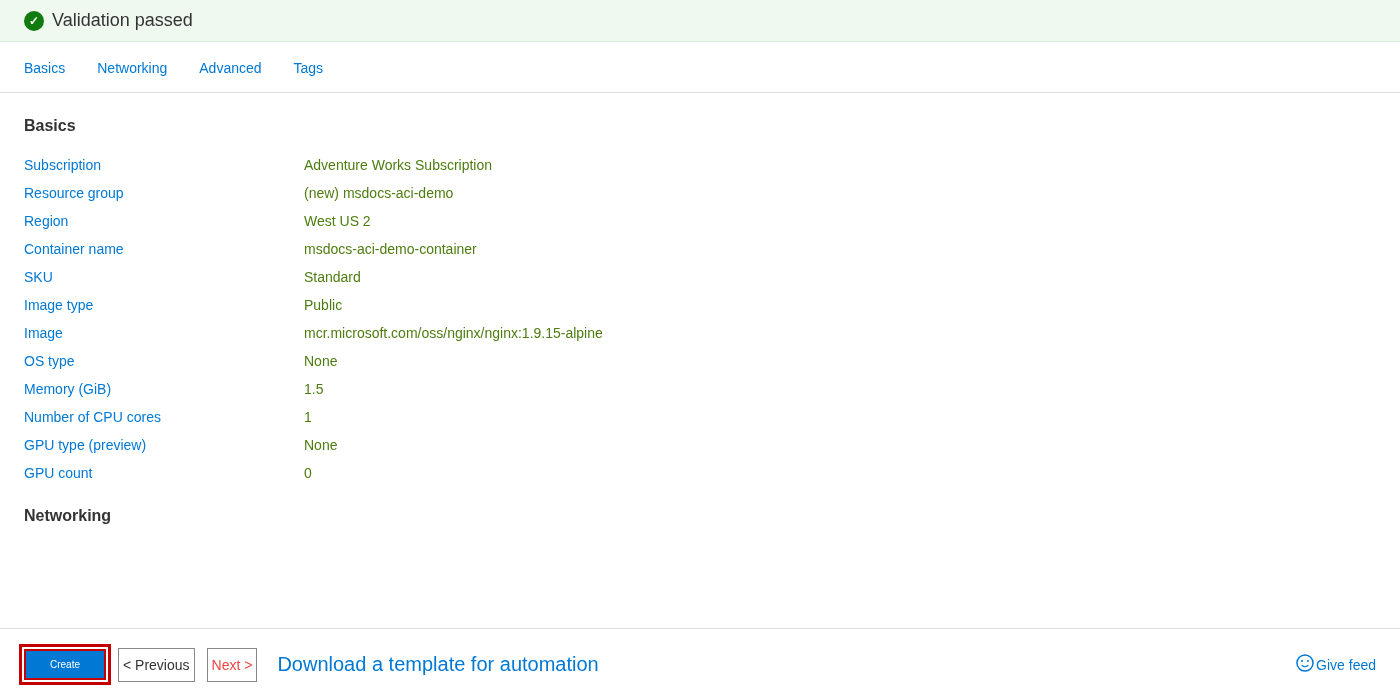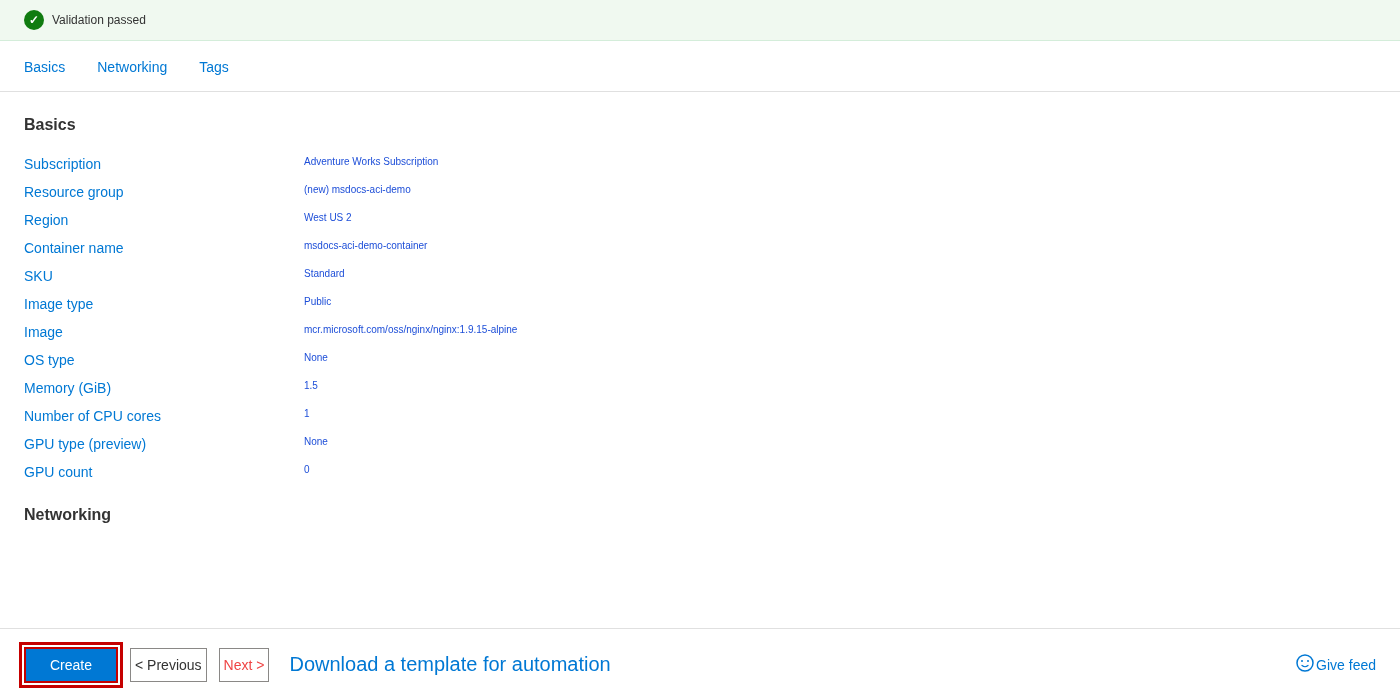--- a/index.html
+++ b/index.html
@@ -34,21 +34,21 @@
       flex-shrink: 0;
     }
     .validation-icon::after {
       content: '✓';
       color: white;
       font-size: 12px;
       font-weight: bold;
     }
     .validation-text {
       color: #333;
-      font-size: 12px;
+      font-size: 18px;
     }
 
     
     .nav-tabs {
       display: flex;
       gap: 0;
       padding: 0 24px;
       border-bottom: 1px solid #e0e0e0;
       margin-top: 4px;
     }
@@ -92,23 +92,23 @@
     }
     .field-row {
       display: contents;
     }
     .field-label {
       color: #0078d4;
       padding: 6px 0;
       font-size: 14px;
     }
     .field-value {
-      color: #1d4ed8;
+      color: #4d7c0f;
       padding: 6px 0;
-      font-size: 10px;
+      font-size: 14px;
     }
 
     .section-divider {
       margin-top: 20px;
       margin-bottom: 4px;
     }
 
     
     .footer {
       position: fixed;
@@ -121,21 +121,21 @@
       display: flex;
       align-items: center;
       padding: 0 24px;
       gap: 12px;
     }
     .btn-create {
       background: #0078d4;
       color: white;
       border: 2px solid #c50000;
       padding: 8px 24px;
-      font-size: 14px;
+      font-size: 10px;
       font-weight: 500;
       cursor: pointer;
       outline: 3px solid #c50000;
       outline-offset: 2px;
     }
     .btn-prev,
     .btn-next {
       background: #fff;
       color: #333;
       border: 1px solid #8a8886;
@@ -175,20 +175,21 @@
 <body>
 
 <div class="validation-banner">
   <div class="validation-icon"></div>
   <span class="validation-text">Validation passed</span>
 </div>
 
 <nav class="nav-tabs">
   <div class="nav-tab">Basics</div>
   <div class="nav-tab">Networking</div>
+  <div class="nav-tab">Advanced</div>
   <div class="nav-tab">Tags</div>
 </nav>
 
 <div class="main-content">
 
   <div class="section-title">Basics</div>
   <div class="fields-table">
     <div class="field-row">
       <span class="field-label">Subscription</span>
       <span class="field-value">Adventure Works Subscription</span>

